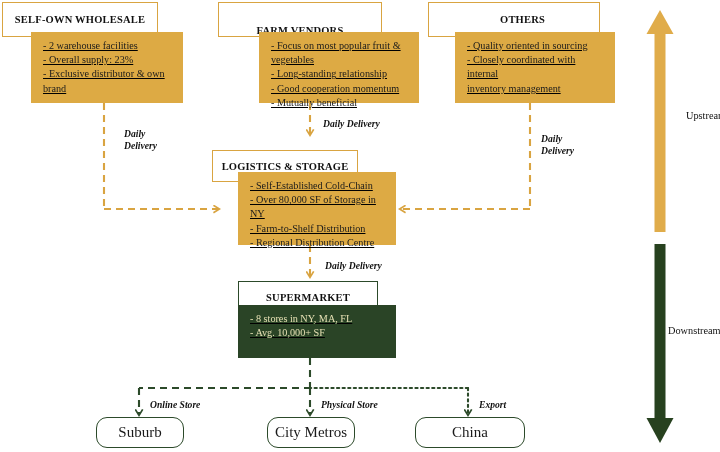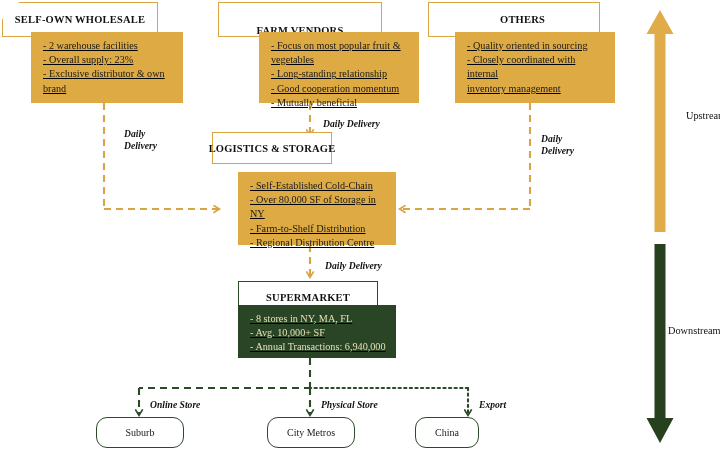--- a/index.html
+++ b/index.html
@@ -9,21 +9,20 @@
   }
   body {
     font-family: "Liberation Serif", "DejaVu Serif", serif;
   }
   #canvas {
     position: relative;
     width: 720px;
     height: 452px;
     background: #ffffff;
     overflow: hidden;
-    border-radius: 31px;
   }
   svg.layer {
     position: absolute;
     left: 0;
     top: 0;
     width: 720px;
     height: 452px;
     pointer-events: none;
   }
   
@@ -74,21 +73,21 @@
     box-sizing: border-box;
     border: 1.5px solid #2c4a2a;
     border-radius: 11px;
     background: #ffffff;
     display: flex;
     align-items: center;
     justify-content: center;
     z-index: 4;
   }
   .term span {
-    font-size: 10px;
+    font-size: 15px;
     color: #1a1a1a;
   }
   
   .lbl {
     position: absolute;
     font-style: italic;
     font-weight: bold;
     font-size: 9.6px;
     line-height: 12.4px;
     color: #111111;
@@ -193,50 +192,49 @@
     <span>OTHERS</span>
   </div>
   <div class="body-box gold" style="left:455px; top:32px; width:160px; height:71px;">
     <ul>
       <li>- Quality oriented in sourcing</li>
       <li>- Closely coordinated with internal
    inventory management</li>
     </ul>
   </div>
 
-  <div class="hdr gold" style="left:212px; top:132px; width:120px; height:32px;justify-content:center;">
+  <div class="hdr gold" style="left:212px; top:150px; width:146px; height:32px;justify-content:center;">
     <span>LOGISTICS &amp; STORAGE</span>
   </div>
   <div class="body-box gold" style="left:238px; top:172px; width:158px; height:73px;">
     <ul>
       <li>- Self-Established Cold-Chain</li>
       <li>- Over 80,000 SF of Storage in NY</li>
       <li>- Farm-to-Shelf Distribution</li>
       <li>- Regional Distribution Centre</li>
     </ul>
   </div>
 
   <div class="hdr green" style="left:212px; top:281px; width:140px; height:32px;margin-left:26px;">
     <span>SUPERMARKET</span>
   </div>
   <div class="body-box green" style="left:238px; top:305px; width:158px; height:53px;">
     <ul>
       <li>- 8 stores in NY, MA, FL</li>
       <li>- Avg. 10,000+ SF</li>
-      <li>- Annual Transactions: 6,940,000</li>
     </ul>
   </div>
 
   <div class="term" style="left:96px; top:417px; width:88px; height:31px;">
     <span>Suburb</span>
   </div>
   <div class="term" style="left:267px; top:417px; width:88px; height:31px;">
     <span>City Metros</span>
   </div>
-  <div class="term" style="left:415px; top:417px; width:64px; height:31px;">
+  <div class="term" style="left:415px; top:417px; width:110px; height:31px;">
     <span>China</span>
   </div>
 
   <div class="lbl" style="left:124px; top:128px;">Daily
 Delivery</div>
 
   <div class="lbl" style="left:323px; top:118px;">Daily Delivery</div>
 
   <div class="lbl" style="left:541px; top:133px;">Daily
 Delivery</div>

